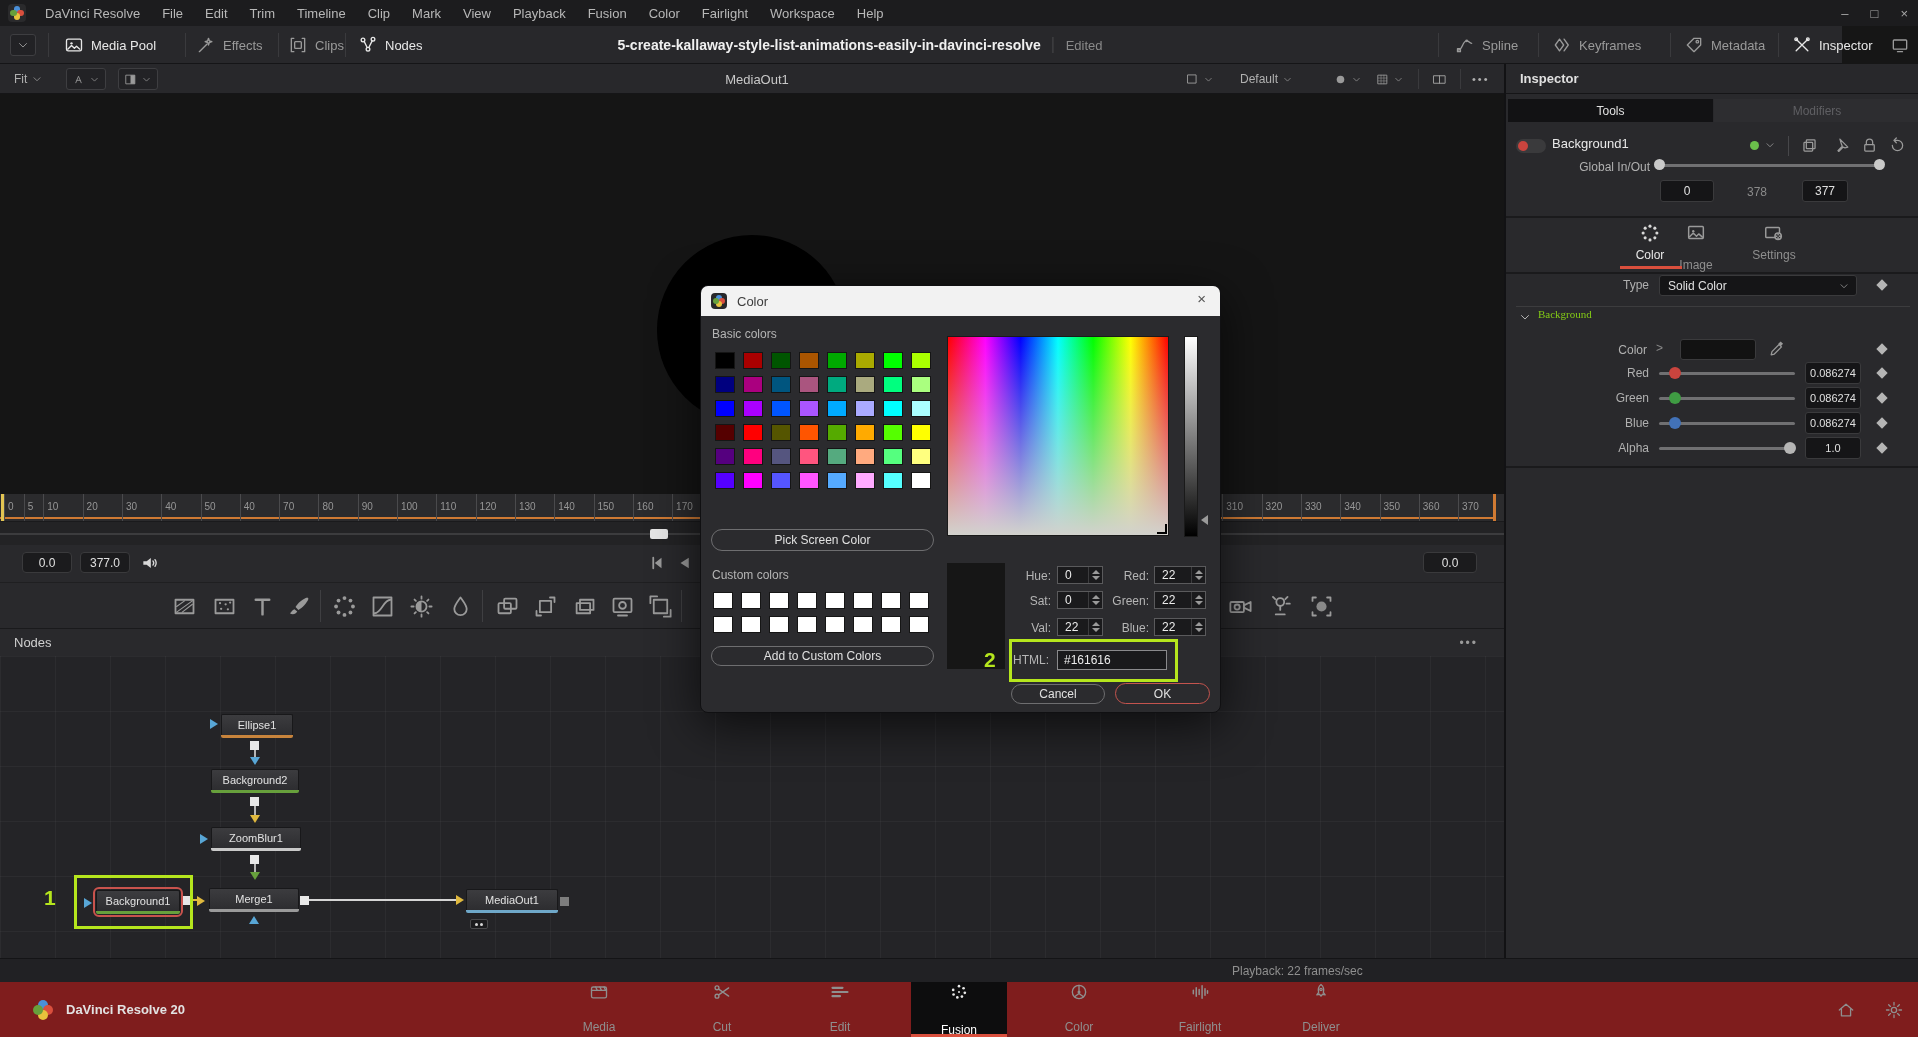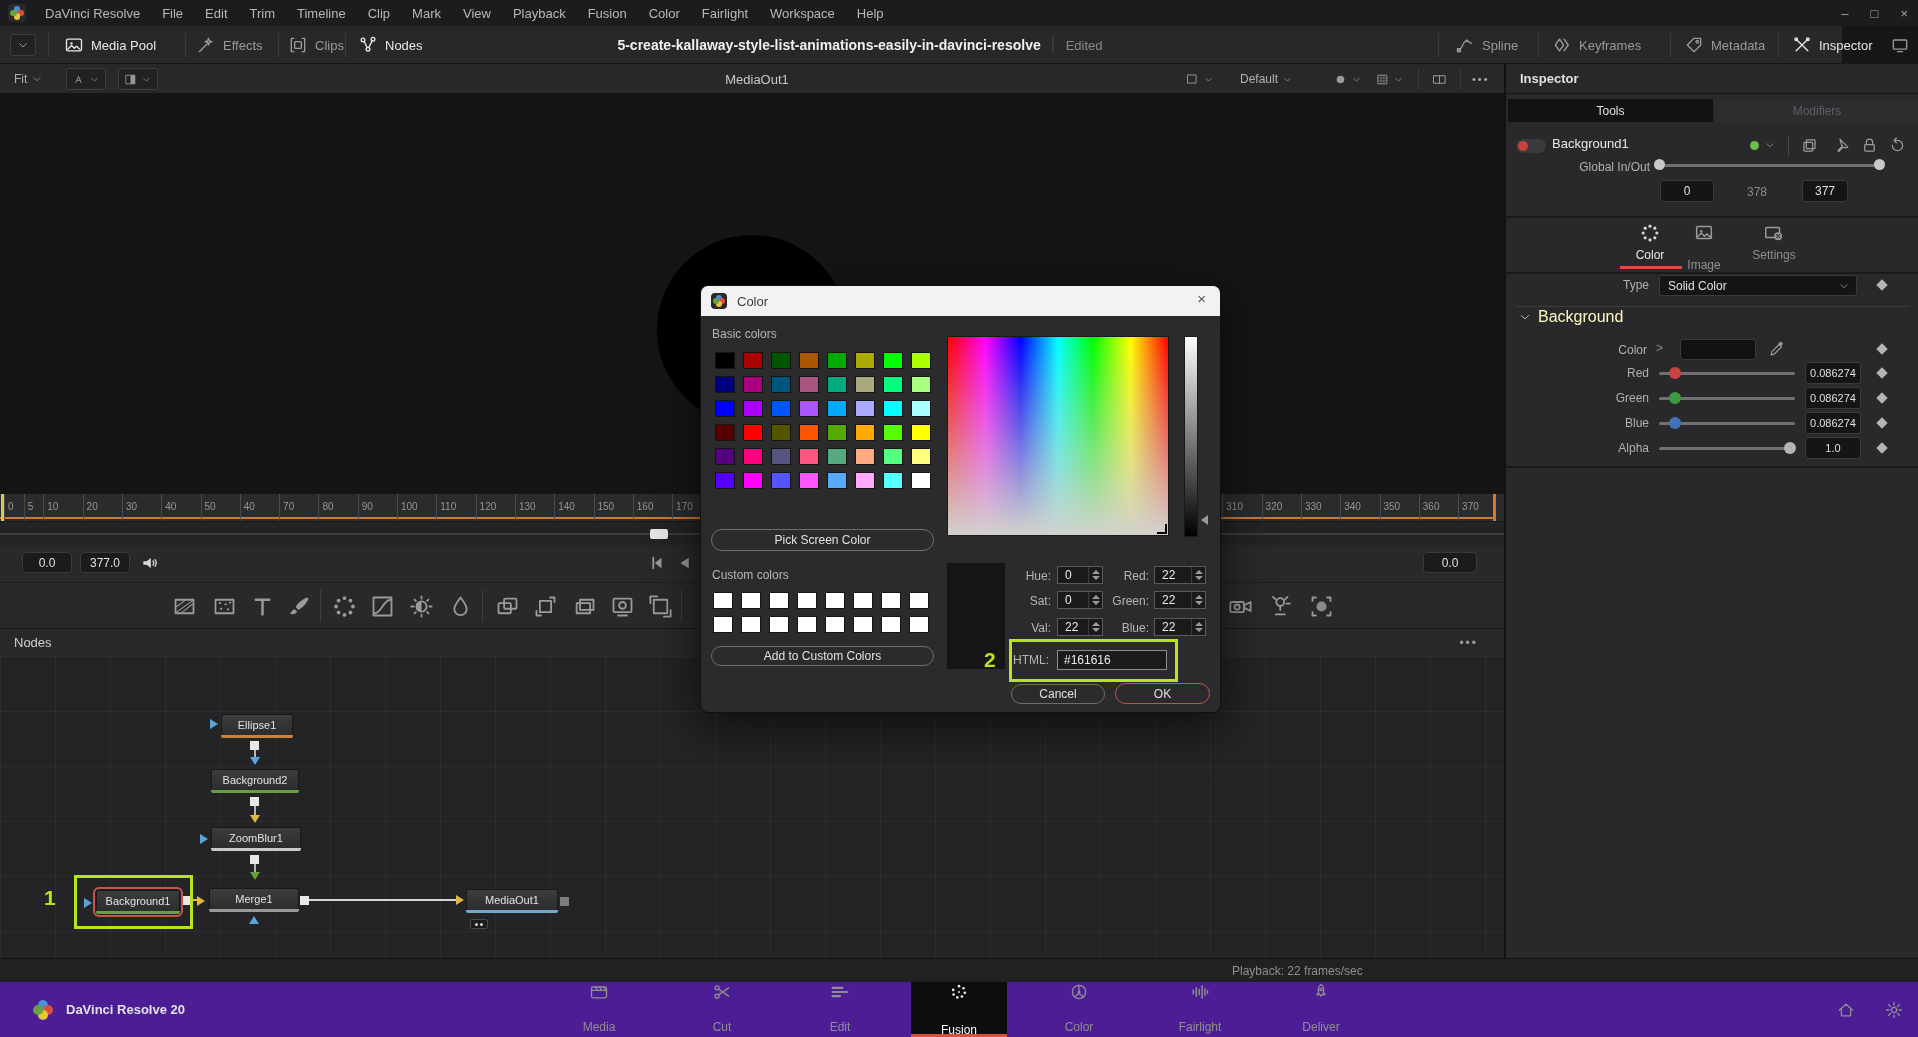--- a/index.html
+++ b/index.html
@@ -78,21 +78,21 @@
   .tri { position:absolute; width:0; height:0; }
   #mediaout-badge { position:absolute; background:#1b1b1d; border:1px solid #4a4a4c; border-radius:2px; display:flex; align-items:center; justify-content:center; gap:2px; }
   #mediaout-badge i { width:3px; height:3px; border-radius:50%; background:#d8d8d8; }
 
   
   #status-bar { position:absolute; left:0; top:958px; width:1918px; height:24px; background:#212124; border-top:1px solid #141416; }
   #status-bar .pb { position:absolute; left:1232px; top:5px; color:#8f8f8f; font-size:12px; }
   #status-bar .mem { position:absolute; right:10px; top:21px; color:#8f8f8f; font-size:12px; }
 
   
-  #bottom-nav { position:absolute; left:0; top:982px; width:1918px; height:55px; background:#4c1d95;text-decoration:underline; }
+  #bottom-nav { position:absolute; left:0; top:982px; width:1918px; height:55px; background:#7f1d1d;text-decoration:underline; }
   #brand { position:absolute; left:30px; top:0; height:55px; display:flex; align-items:center; gap:10px; }
   #brand .name { color:#e2e2e2; font-size:13px; font-weight:bold; }
   #brand-logo { width:26px; height:24px; position:relative; }
   .page-item { position:absolute; top:0; width:96px; height:52px; display:flex; flex-direction:column; align-items:center; justify-content:space-between; gap:3px; }
   .page-item .lab { font-size:12px; color:#8f8f8f; }
   .page-item .icon { width:20px; height:20px; color:#8f8f8f; }
   .page-item.active { background:#0d0d0e; height:55px; }
   .page-item.active .lab { color:#ffffff; }
   .page-item.active .icon { color:#e8e8e8; }
   .page-item.active::after { content:""; position:absolute; left:0; bottom:0; width:100%; height:3px; background:#d94f3d; }
@@ -831,21 +831,21 @@
               <circle cx="17.3" cy="17.3" r="1.7"></circle>
               <circle cx="12" cy="19.5" r="1.7"></circle>
               <circle cx="6.7" cy="17.3" r="1.7"></circle>
               <circle cx="4.5" cy="12" r="1.7"></circle>
               <circle cx="6.7" cy="6.7" r="1.7"></circle>
             </g>
           </svg>
         </span>
         <div class="lab">Color</div>
       </div>
-      <div class="cat-tab" style="left: 168px; top: 128px; gap: 14px;">
+      <div class="cat-tab" style="left: 160px; top: 128px; gap: 14px;">
         <span class="icon">
           <svg viewBox="0 0 24 24" fill="none" stroke="currentColor" stroke-width="1.6" stroke-linecap="round" stroke-linejoin="round">
             <rect x="4" y="5" width="16" height="13" rx="1"></rect>
             <circle cx="9" cy="10" r="1.3" fill="currentColor" stroke="none"></circle>
             <path d="M5 16l4-4 3.5 3.5L15 13l4 3.5"></path>
           </svg>
         </span>
         <div class="lab">Image</div>
       </div>
       <div class="cat-tab" style="left: 238px; top: 128px;">
@@ -872,21 +872,21 @@
       </span>
   </div>
   <div class="diamond" style="left:372px;top:187px;"></div>
 
   <div style="position:absolute;left:10px;top:212px;width:394px;height:1px;background:#3c3c3e;"></div>
   <span class="icon" style="position:absolute;left:12px;top:216px;width:14px;height:14px;color:#c0c0c0;">
       <svg viewBox="0 0 24 24" fill="none" stroke="currentColor" stroke-width="1.6" stroke-linecap="round" stroke-linejoin="round">
         <path d="M6 9.5l6 6 6-6"></path>
       </svg>
     </span>
-  <div style="position:absolute;left:32px;top:214px;color:#fef9c3;font-size:16px;">Background</div>
+  <div style="position:absolute;left:32px;top:214px;color:#84cc16;font-size:11px;font-family:Liberation Serif, serif;">Background</div>
 
   <div class="r-label" style="left:0;top:249px;width:141px;">Color</div>
   <div style="position:absolute;left:150px;top:247px;color:#8a8a8a;font-size:12px;">&gt;</div>
   <div style="position:absolute;left:174px;top:245px;width:76px;height:21px;background:#121212;border:1px solid #3a3a3c;border-radius:3px;"></div>
   <span class="icon" style="position:absolute;left:262px;top:245px;width:19px;height:19px;">
       <svg viewBox="0 0 24 24" fill="none" stroke="currentColor" stroke-width="1.6" stroke-linecap="round" stroke-linejoin="round">
         <path d="M4 20l1-4 9-9 3 3-9 9z"></path>
         <path d="M13 6l3-3 3 3-3 3z" fill="currentColor" stroke="none"></path>
       </svg>
     </span>

